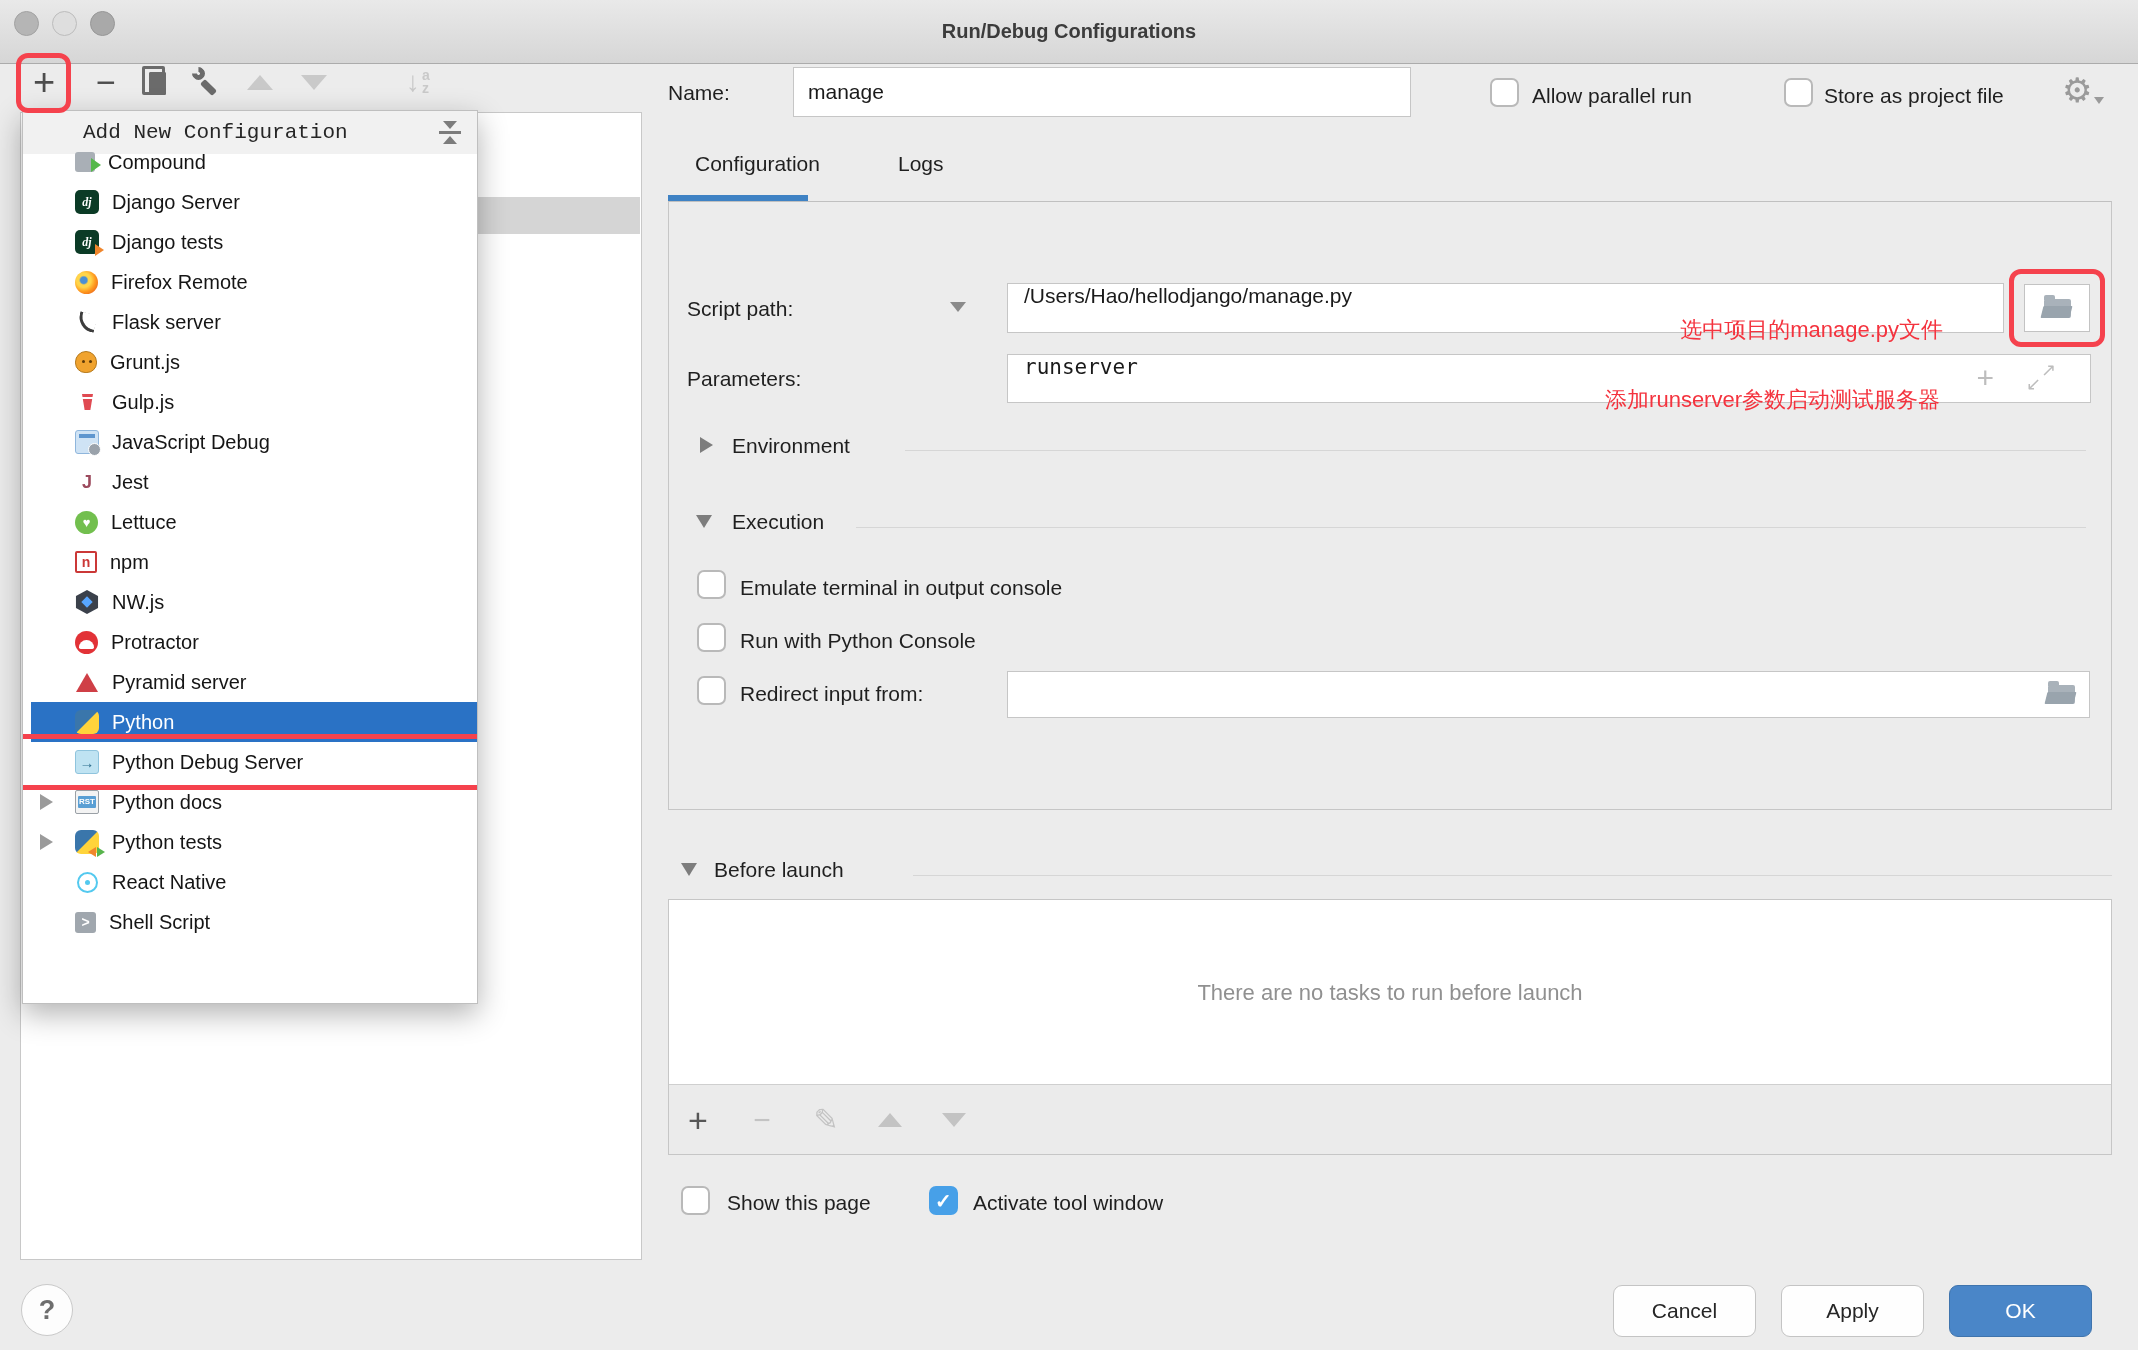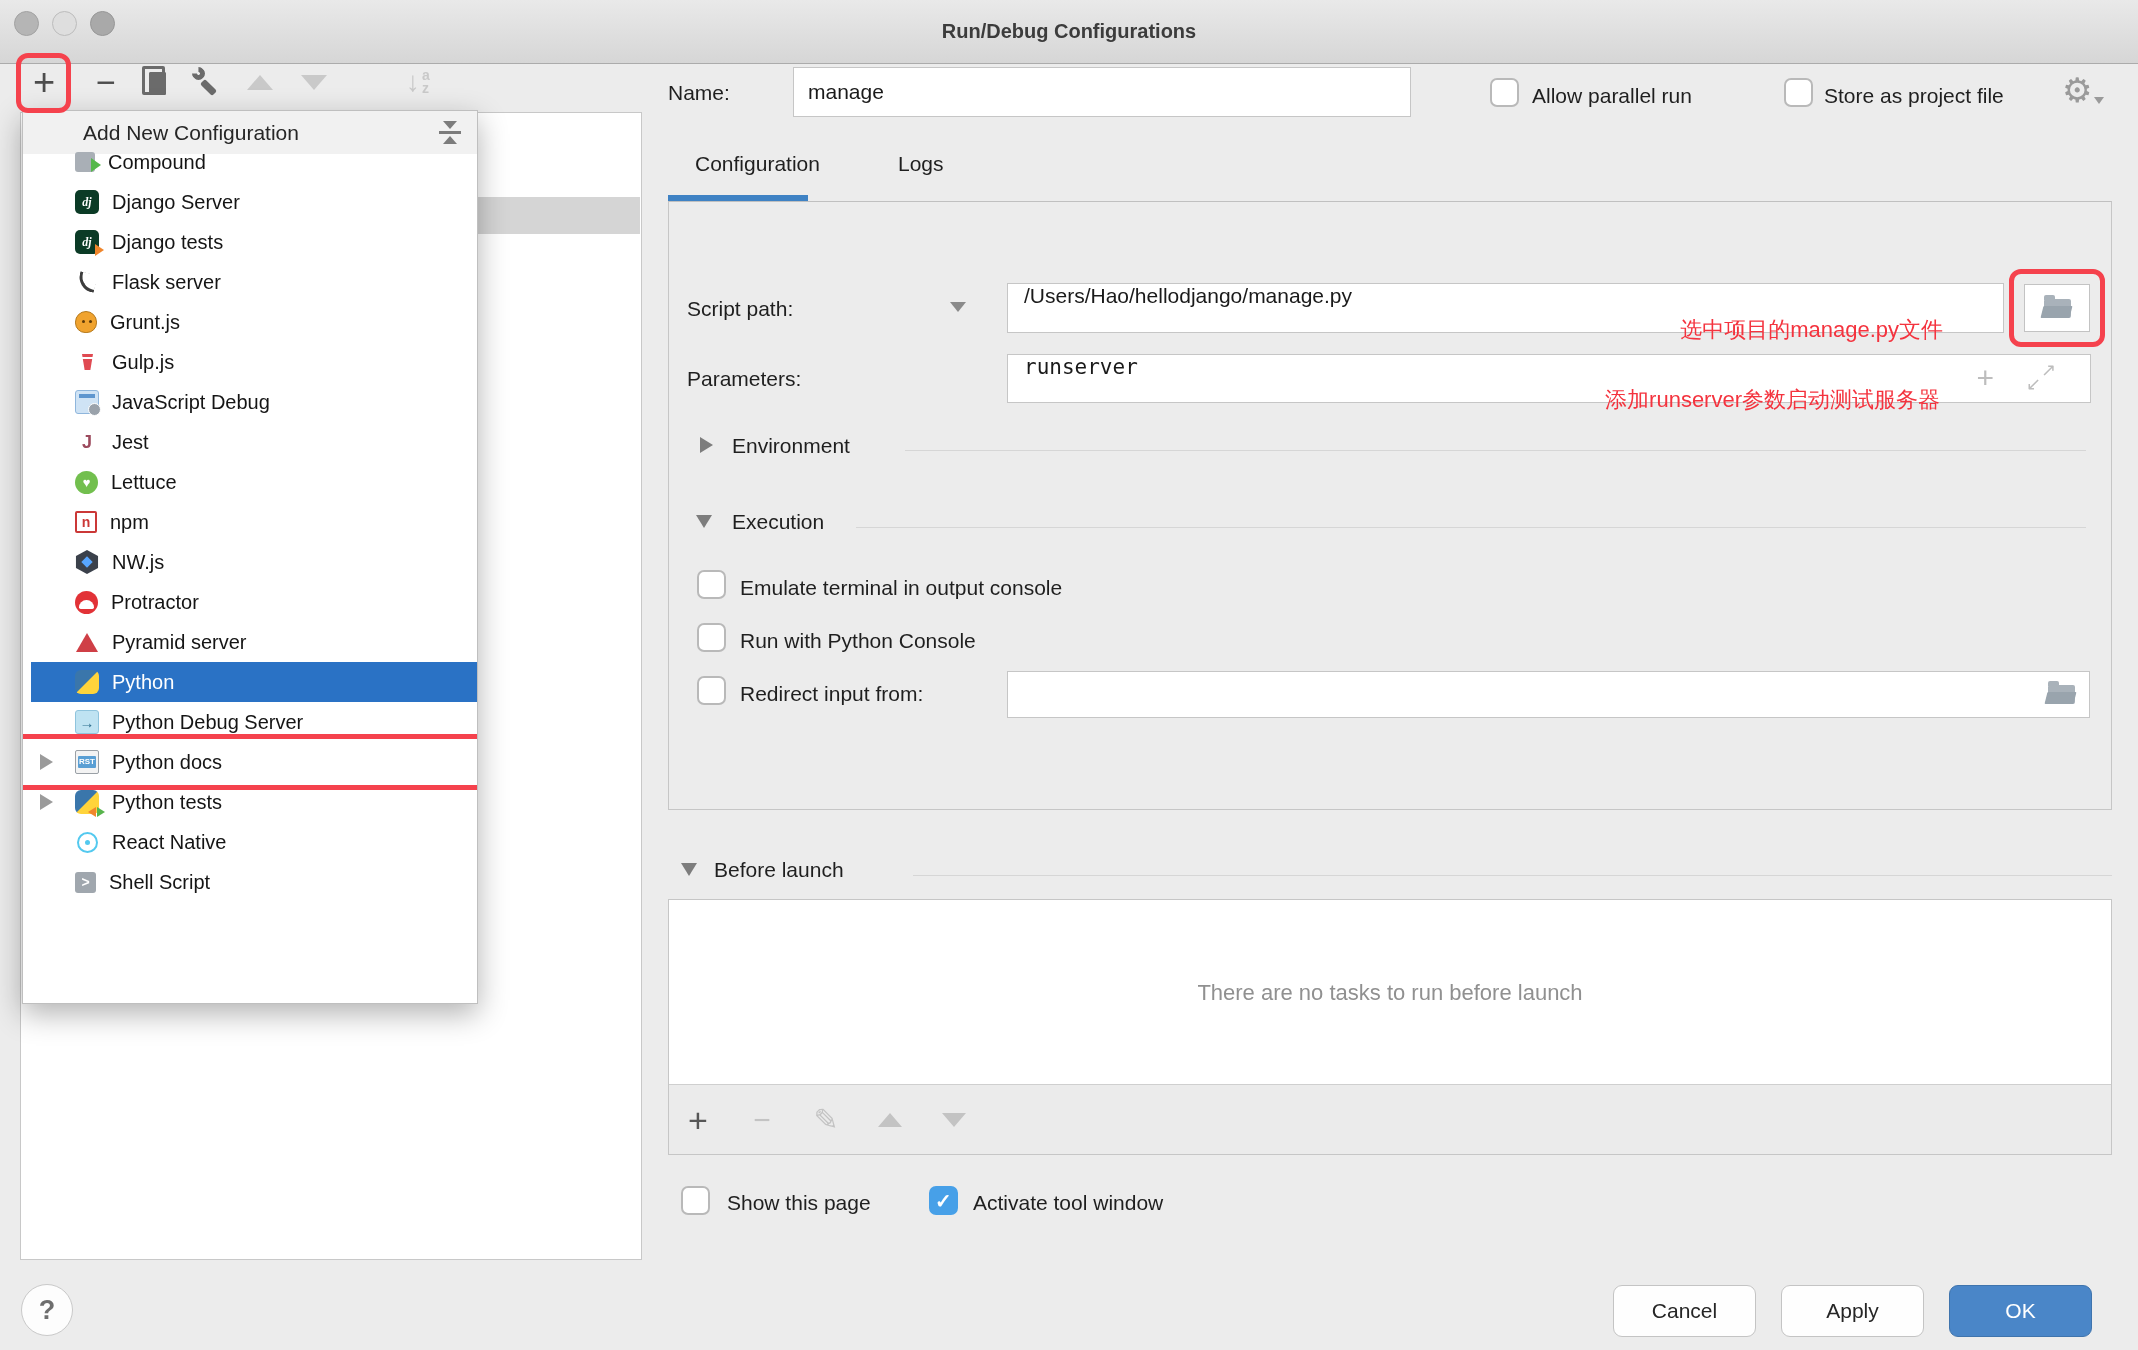--- a/index.html
+++ b/index.html
@@ -53,21 +53,21 @@
   
   .tree-panel { position:absolute; left:20px; top:112px; width:622px; height:1148px;
     background:#fff; border:1px solid #c8c8c8; }
   .tree-selected-row { position:absolute; left:1px; right:1px; top:84px; height:37px; background:#d5d5d5; }
 
   
   .popup { position:absolute; left:22px; top:110px; width:456px; height:894px; background:#fff;
     border:1px solid #bfbfbf; box-shadow:0 10px 28px rgba(0,0,0,.30); z-index:40; overflow:hidden; }
   .popup-header { height:43px; background:#f1f1f1; display:flex; align-items:center;
     padding:0 14px 0 60px; position:relative; }
-  .popup-title { font-size:21px; color:#262626; }
+  .popup-title { font-size:21px; color:#262626;font-family:Liberation Mono, monospace; }
   .collapse-ic { position:absolute; right:16px; top:10px; width:22px; display:flex; flex-direction:column;
     align-items:center; gap:2px; }
   .collapse-ic .t-dn { border-left:7px solid transparent; border-right:7px solid transparent; border-top:8px solid #7c7c7c; }
   .collapse-ic .bar { width:22px; height:3px; background:#7c7c7c; }
   .collapse-ic .t-up { border-left:7px solid transparent; border-right:7px solid transparent; border-bottom:8px solid #7c7c7c; }
   #popup-list { list-style:none; margin-top:-12px;padding-left:8px; }
   #popup-list li { position:relative; height:40px; display:flex; align-items:center; padding-left:44px; }
   #popup-list li .label { font-size:20px; color:#151515; white-space:nowrap; }
   #popup-list li.selected { background:var(--sel); }
   #popup-list li.selected .label { color:#fff; }
@@ -259,20 +259,24 @@
         </li>
         <li>
           <span class="pi pi-django-server"></span>
           <span class="label">Django Server</span>
         </li>
         <li>
           <span class="pi pi-django-tests"></span>
           <span class="label">Django tests</span>
         </li>
         <li>
+          <span class="pi pi-firefox"></span>
+          <span class="label">Firefox Remote</span>
+        </li>
+        <li>
           <span class="pi pi-flask"></span>
           <span class="label">Flask server</span>
         </li>
         <li>
           <span class="pi pi-grunt"></span>
           <span class="label">Grunt.js</span>
         </li>
         <li>
           <span class="pi pi-gulp"></span>
           <span class="label">Gulp.js</span>

